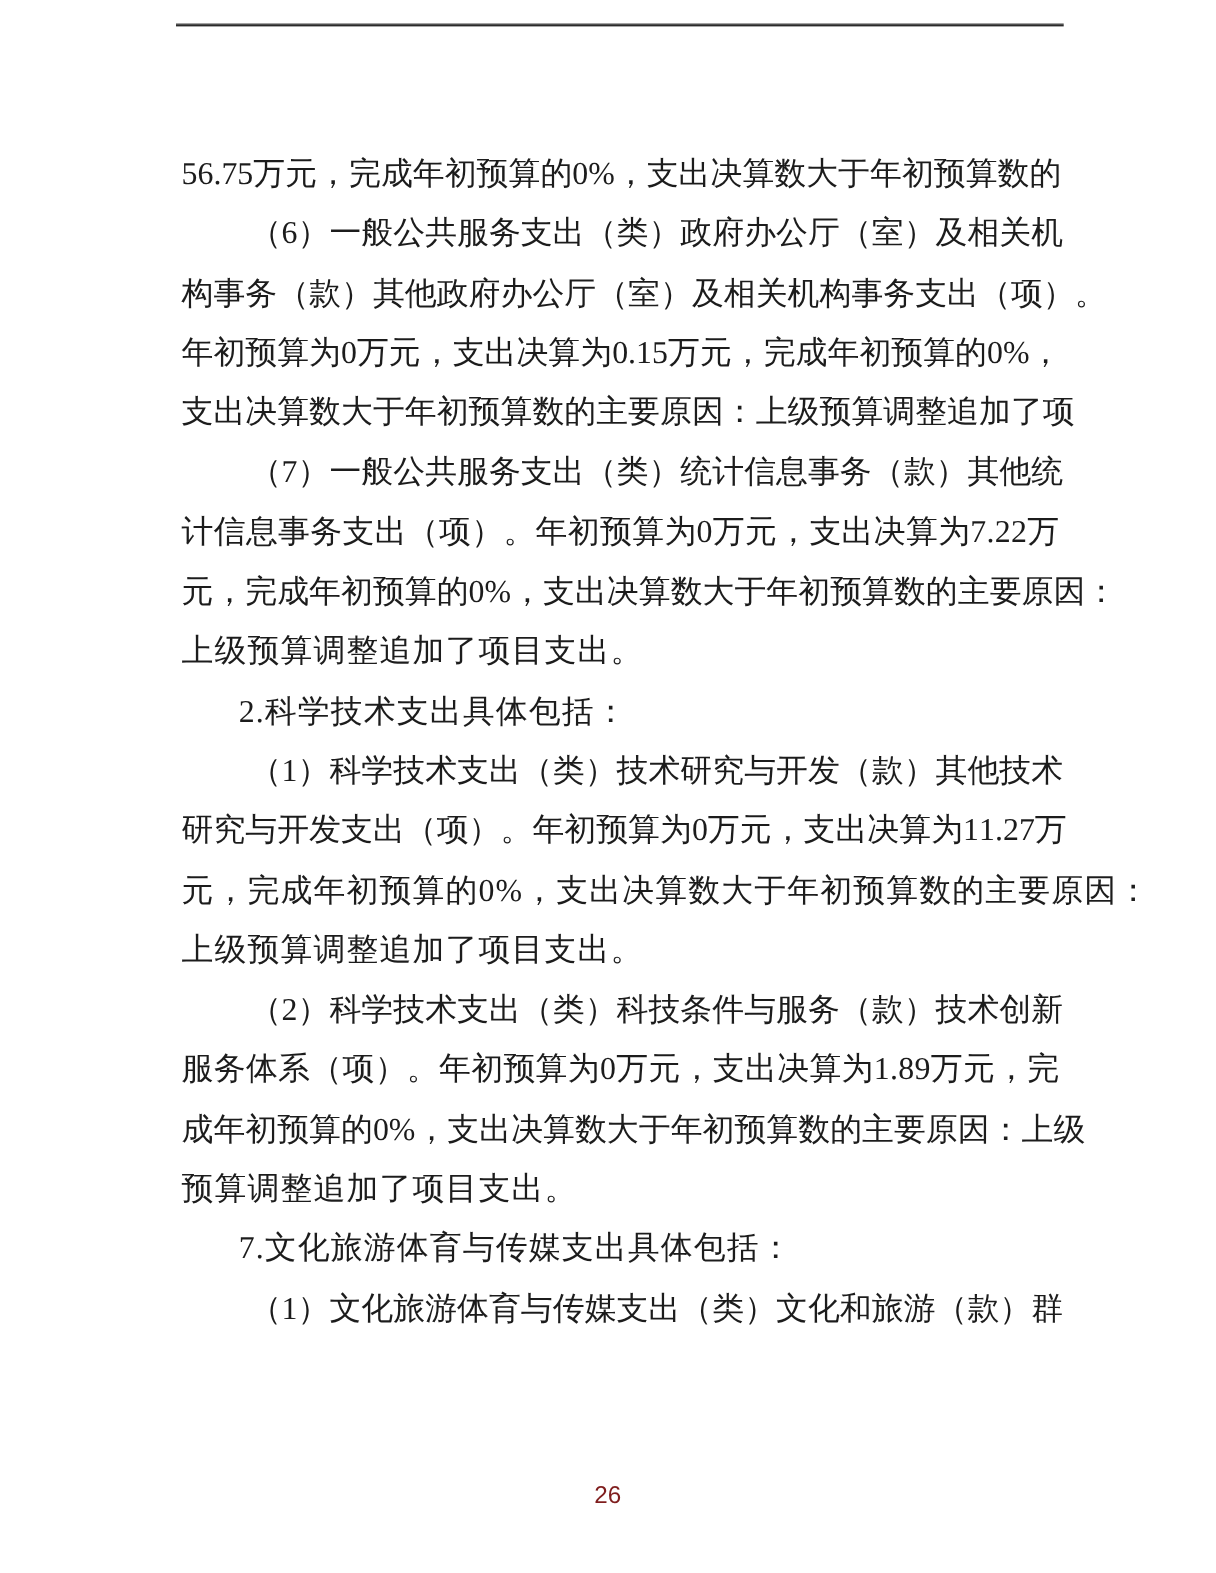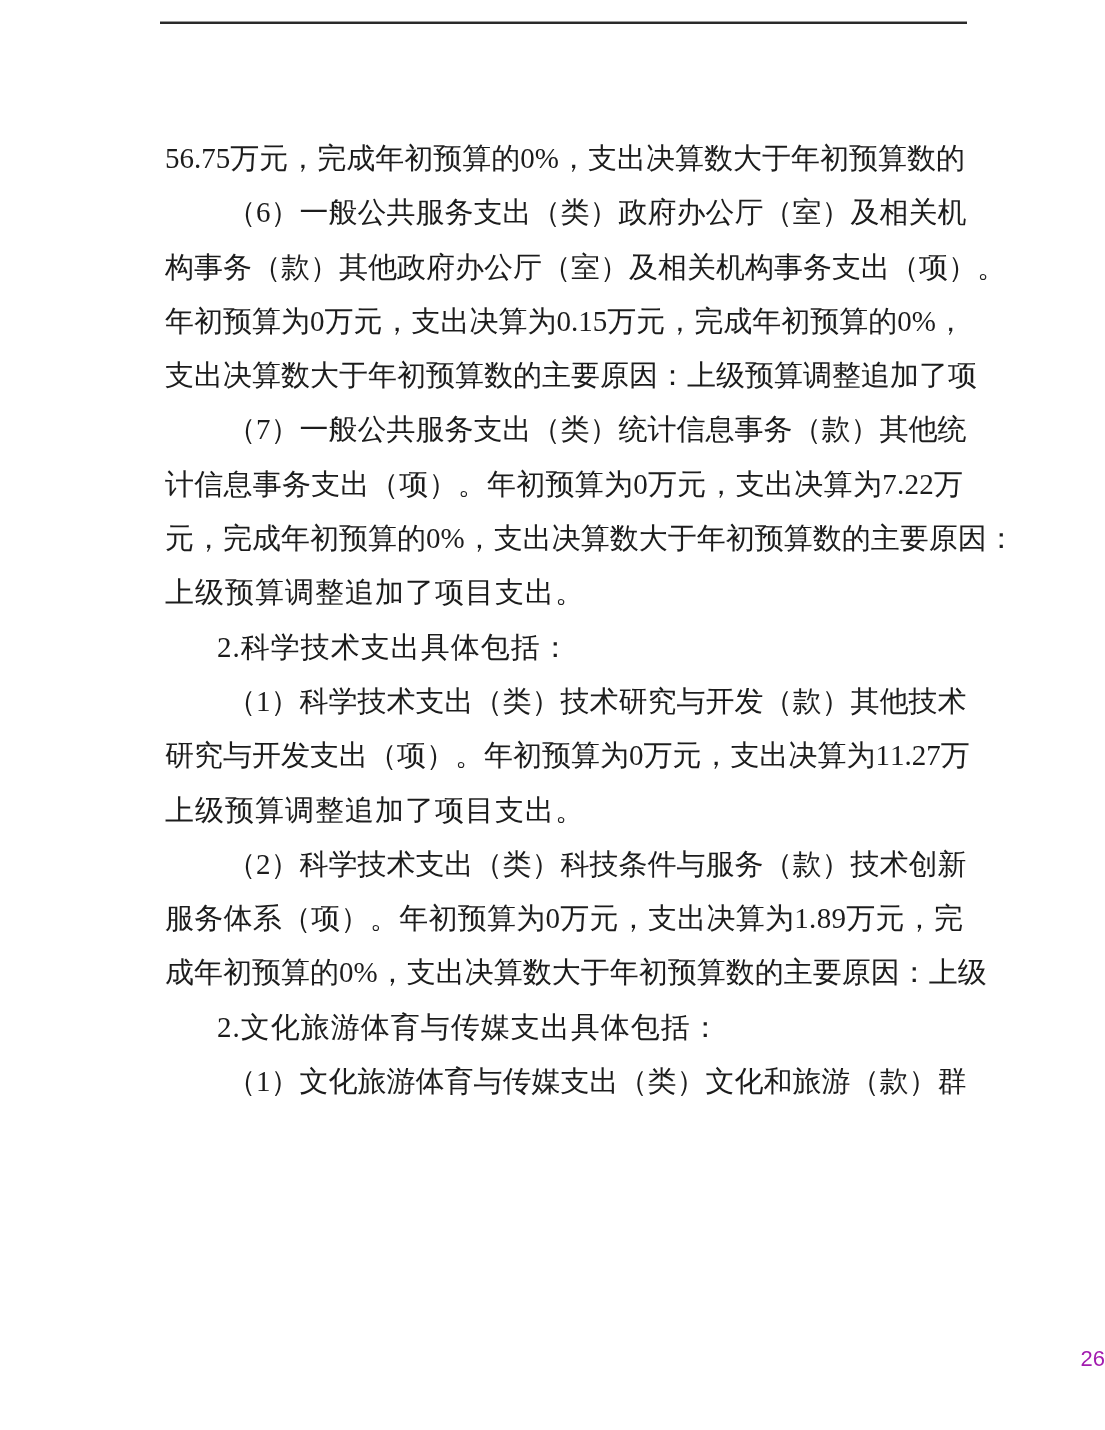--- a/index.html
+++ b/index.html
@@ -52,24 +52,24 @@
   .in { padding-left: 52px; }
 
   
   .end { letter-spacing: 1px; }
 
   .page-number {
     position: absolute;
     left: 0;
     top: 1346px;
     width: 100%;
-    text-align: right;
+    text-align: center;
     font-family: "Liberation Sans", "DejaVu Sans", sans-serif;
     font-size: 22px;
-    color: #a21caf;
+    color: #7f1d1d;
   }
 </style>
 </head>
 <body>
 
 <div class="page">
   <div class="header-rule"></div>
 
   <div class="content">
     <div class="line j">
@@ -375,20 +375,21 @@
         <span>决</span>
         <span>算</span>
         <span>为</span>
         <span>1</span>
         <span>1</span>
         <span>.</span>
         <span>2</span>
         <span>7</span>
         <span>万</span>
       </div>
+    <div class="line end">元，完成年初预算的0%，支出决算数大于年初预算数的主要原因：</div>
     <div class="line end">上级预算调整追加了项目支出。</div>
     <div class="line j ip">
         <span>（</span>
         <span>2</span>
         <span>）</span>
         <span>科</span>
         <span>学</span>
         <span>技</span>
         <span>术</span>
         <span>支</span>
@@ -467,21 +468,22 @@
         <span>数</span>
         <span>的</span>
         <span>主</span>
         <span>要</span>
         <span>原</span>
         <span>因</span>
         <span>：</span>
         <span>上</span>
         <span>级</span>
       </div>
-    <div class="line end in">2.文化旅游体育与传媒支出具体包括：</div>
+    <div class="line end">预算调整追加了项目支出。</div>
+    <div class="line end in">7.文化旅游体育与传媒支出具体包括：</div>
     <div class="line j ip">
         <span>（</span>
         <span>1</span>
         <span>）</span>
         <span>文</span>
         <span>化</span>
         <span>旅</span>
         <span>游</span>
         <span>体</span>
         <span>育</span>

